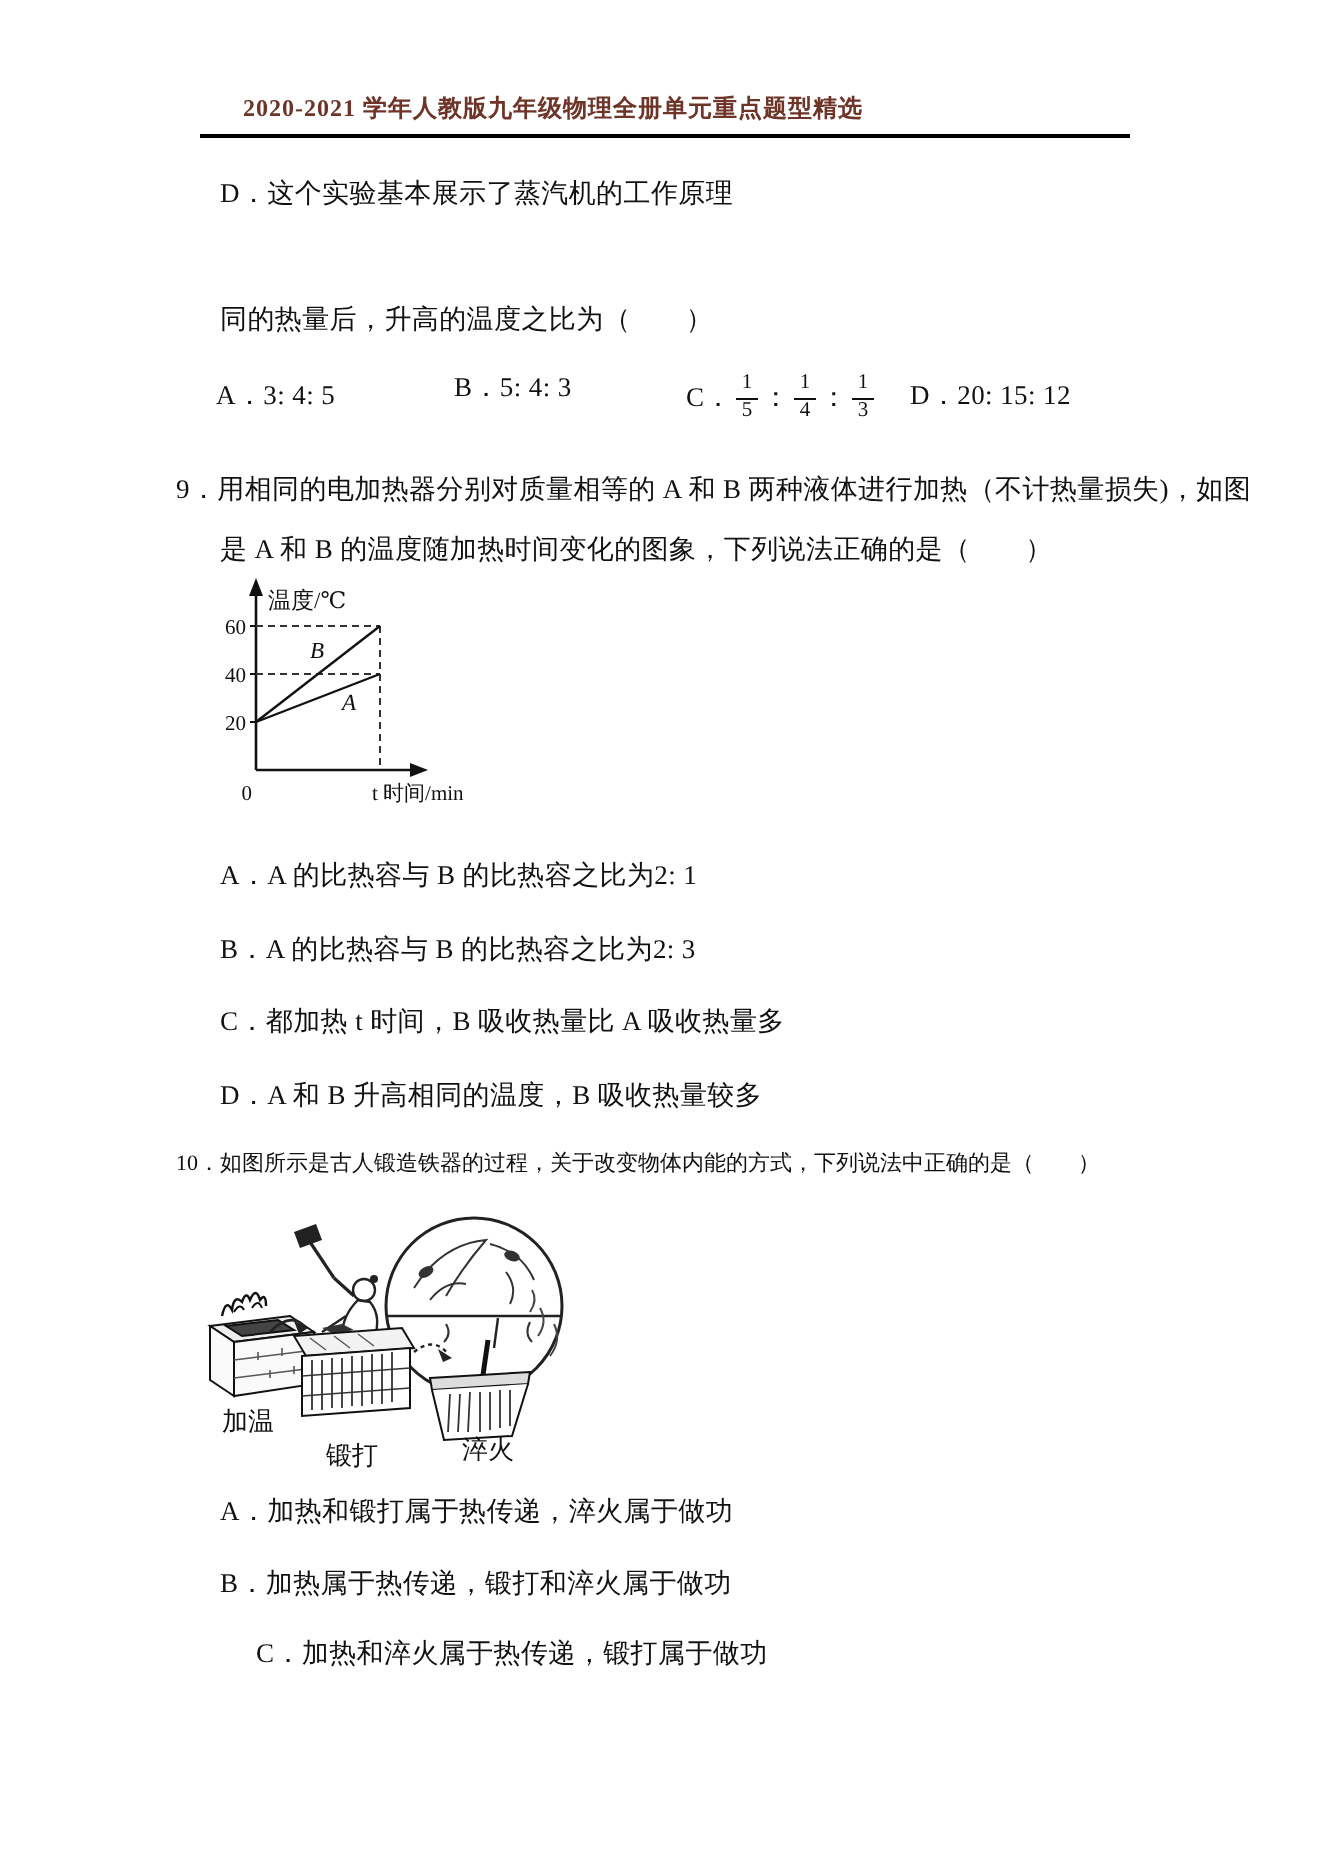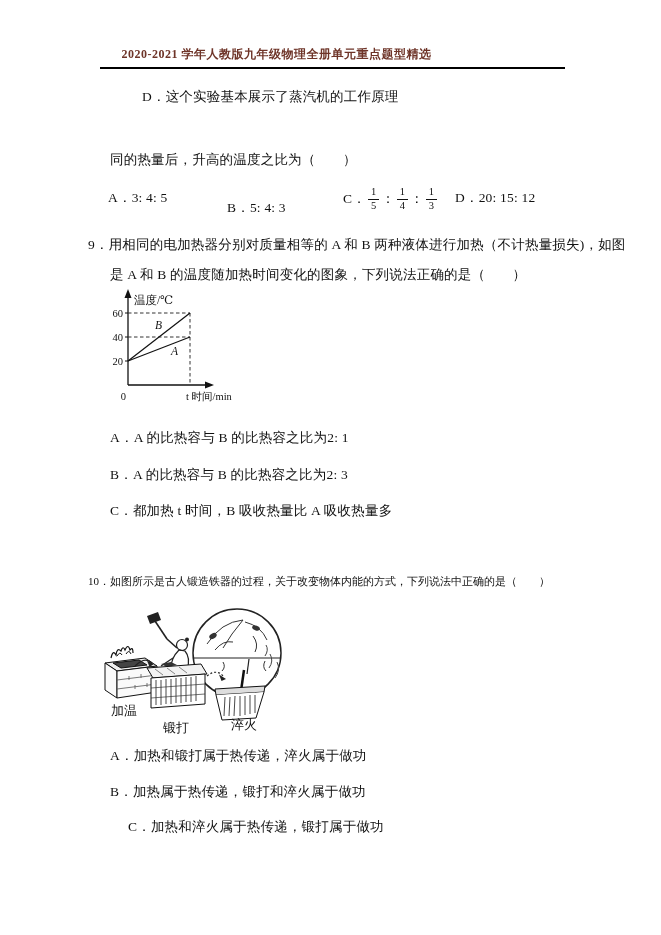--- a/index.html
+++ b/index.html
@@ -40,27 +40,27 @@
   svg text { font-family: "Liberation Serif", "DejaVu Serif", serif; fill: #111; }
 </style>
 </head>
 <body>
 
 <div class="page">
 
   <div class="abs header-title">2020-2021 学年人教版九年级物理全册单元重点题型精选</div>
   <div class="abs header-rule"></div>
 
-  <div class="abs t" style="left:110px; top:88px;margin-left:32px;">D．这个实验基本展示了蒸汽机的工作原理</div>
+  <div class="abs t" style="left:110px; top:88px;">D．这个实验基本展示了蒸汽机的工作原理</div>
 
   <div class="abs t" style="left:110px; top:151px;">同的热量后，升高的温度之比为（　　）</div>
 
   <div class="abs opts-row">
     <span class="abs t" style="left:108px; top:6px;">A．3: 4: 5</span>
-    <span class="abs t" style="left:227px; top:16px;">B．5: 4: 3</span>
+    <span class="abs t" style="left:227px; top:2px;">B．5: 4: 3</span>
     <span class="abs opt-c-wrap" style="left:343px; top:0;">
       <span class="t">C．</span>
       <span class="frac">
           <span class="num">1</span>
           <span class="den">5</span>
         </span>
       <span class="t">：</span>
       <span class="frac">
           <span class="num">1</span>
           <span class="den">4</span>
@@ -101,20 +101,21 @@
     <text x="18" y="77" font-size="10.5" text-anchor="end">20</text>
     <text x="50" y="41" font-size="11.5" font-style="italic">B</text>
     <text x="66" y="67" font-size="11.5" font-style="italic">A</text>
     <text x="21" y="112" font-size="10.5" text-anchor="end">0</text>
     <text x="81" y="112" font-size="10.5">t 时间/min</text>
   </svg>
 
   <div class="abs t" style="left:110px; top:429px;">A．A 的比热容与 B 的比热容之比为2: 1</div>
   <div class="abs t" style="left:110px; top:466px;">B．A 的比热容与 B 的比热容之比为2: 3</div>
   <div class="abs t" style="left:110px; top:502px;">C．都加热 t 时间，B 吸收热量比 A 吸收热量多</div>
+  <div class="abs t" style="left:110px; top:539px;">D．A 和 B 升高相同的温度，B 吸收热量较多</div>
 
   <div class="abs t q10-stem" style="left:88px; top:574px;">10．如图所示是古人锻造铁器的过程，关于改变物体内能的方式，下列说法中正确的是（　　）</div>
 
   <svg class="abs" style="left:95px; top:606px;" width="225" height="132" viewBox="0 0 225 132">
 
     <g>
       <circle cx="142" cy="47" r="44" fill="#ffffff" stroke="#222" stroke-width="1.5"></circle>
       <line x1="99" y1="52" x2="185" y2="52" stroke="#222" stroke-width="1.2"></line>
       <path d="M112,38 Q126,16 148,14 Q136,28 128,42" fill="none" stroke="#333" stroke-width="1"></path>
       <path d="M150,16 Q166,20 172,34" fill="none" stroke="#333" stroke-width="1"></path>

